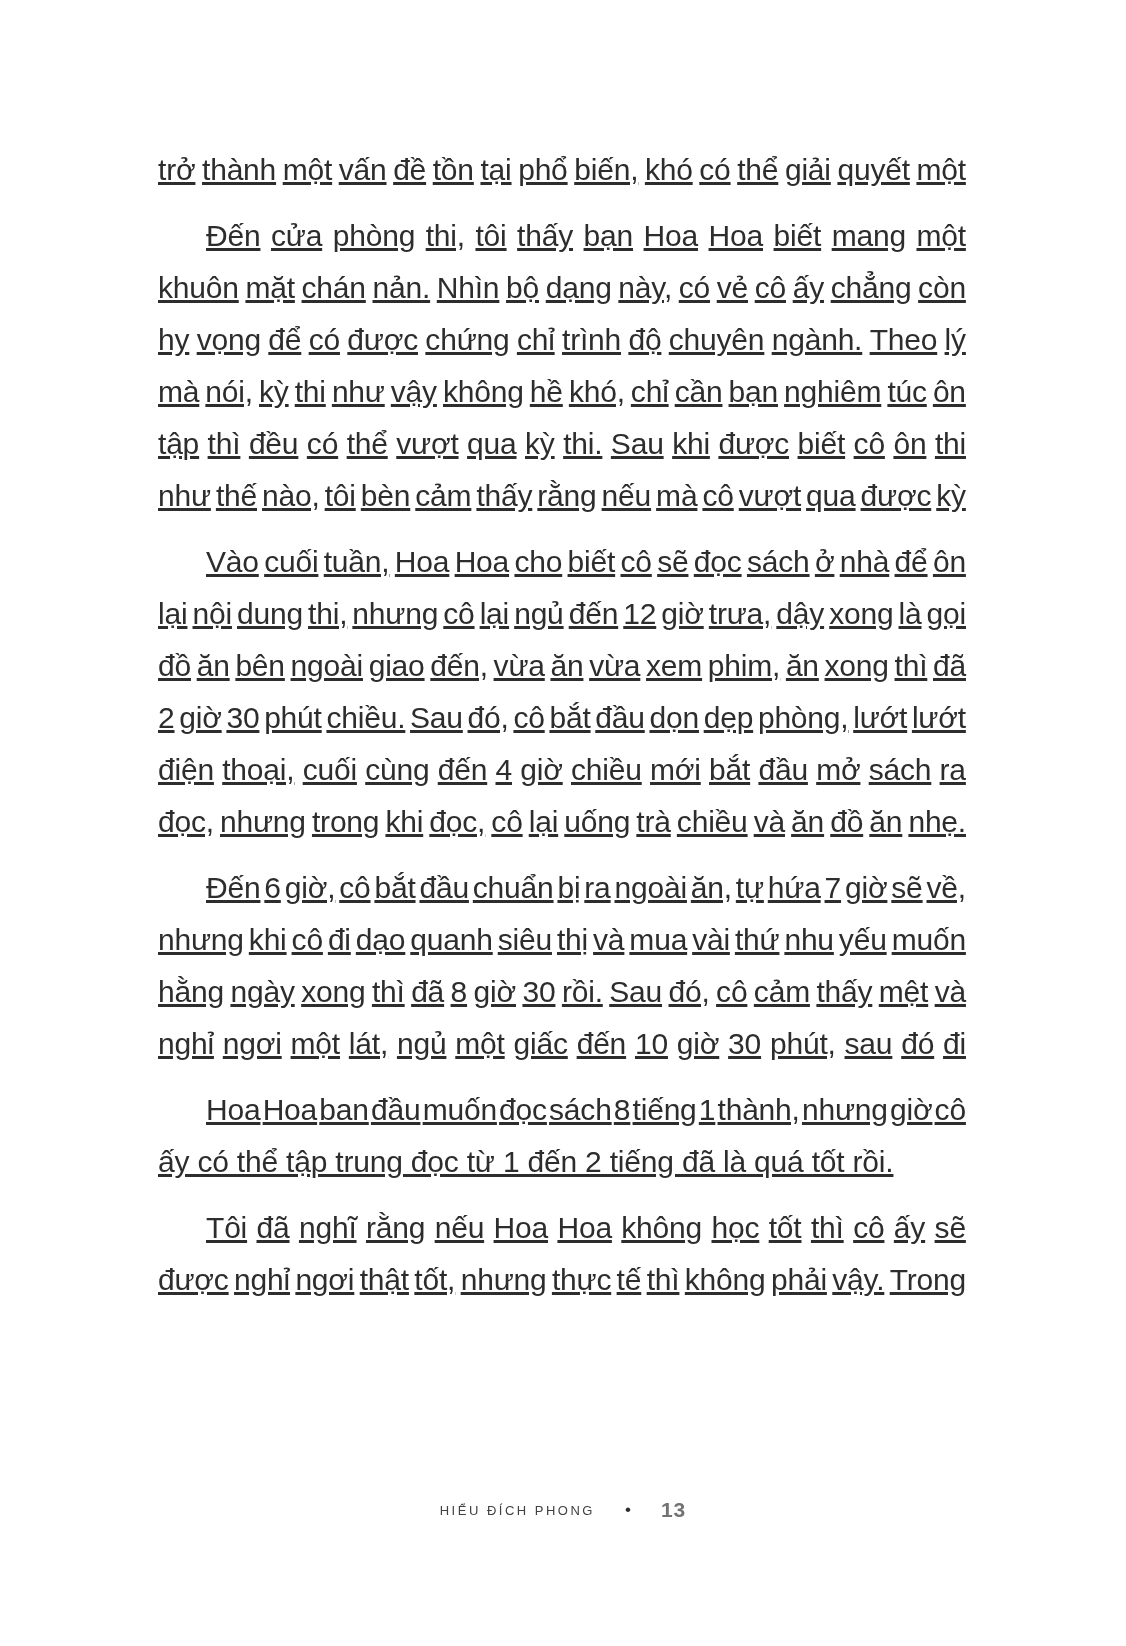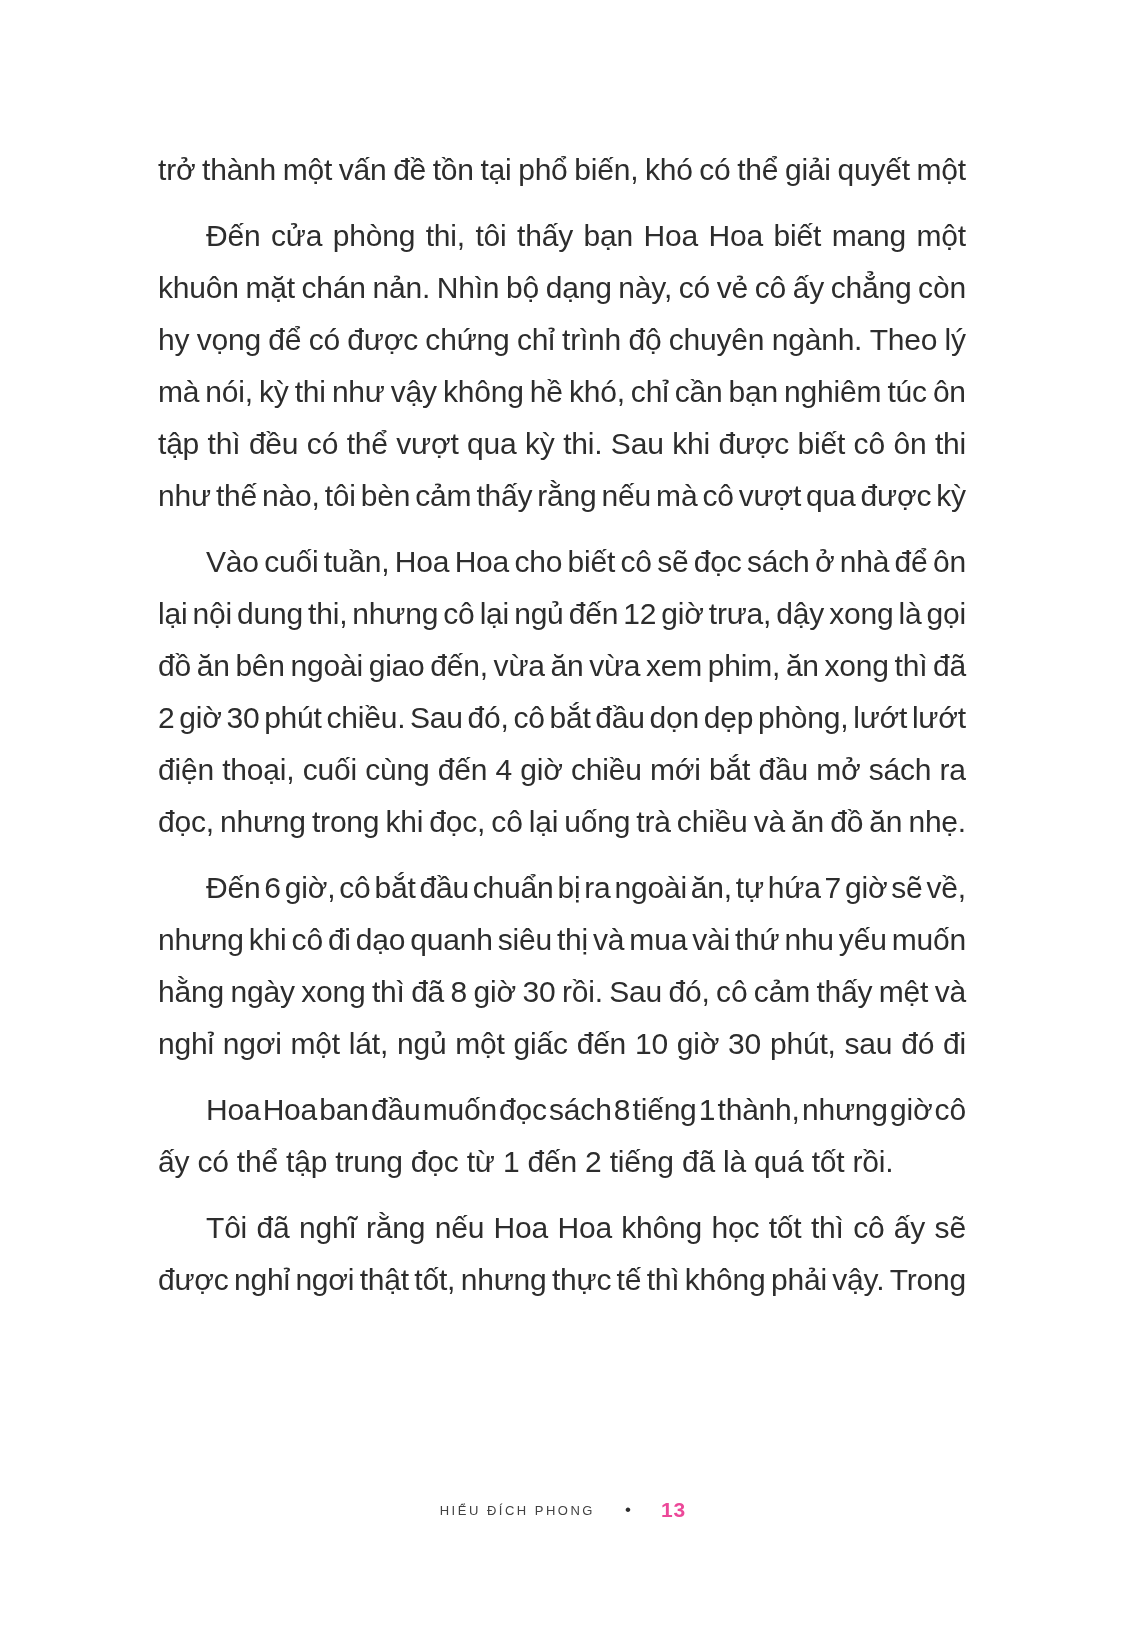--- a/index.html
+++ b/index.html
@@ -11,21 +11,21 @@
     font-family: "Liberation Sans", "DejaVu Sans", sans-serif;
     color: #2d2d2d;
     overflow: hidden;
   }
   .text-block {
     position: absolute;
     left: 158px;
     top: 144px;
     width: 808px;
   }
-  .paragraph { margin: 0 0 14px 0; }
+  .paragraph { margin: 0 0 14px 0; text-decoration: underline; }
   .line {
     height: 52px;
     line-height: 52px;
     font-size: 30px;
     letter-spacing: -0.2px;
     white-space: nowrap;
   }
   .line.justified {
     display: flex;
     justify-content: space-between;
@@ -48,21 +48,21 @@
     color: #414141;
   }
   .separator-dot {
     font-size: 17px;
     color: #2d2d2d;
   }
   .page-number {
     font-size: 21px;
     font-weight: bold;
     letter-spacing: 1px;
-    color: #ec4899;
+    color: #737373;
   }
 </style>
 </head>
 <body>
 
 <div class="page">
 
   <div class="text-block">
       <div class="paragraph">
         <div class="line justified">

